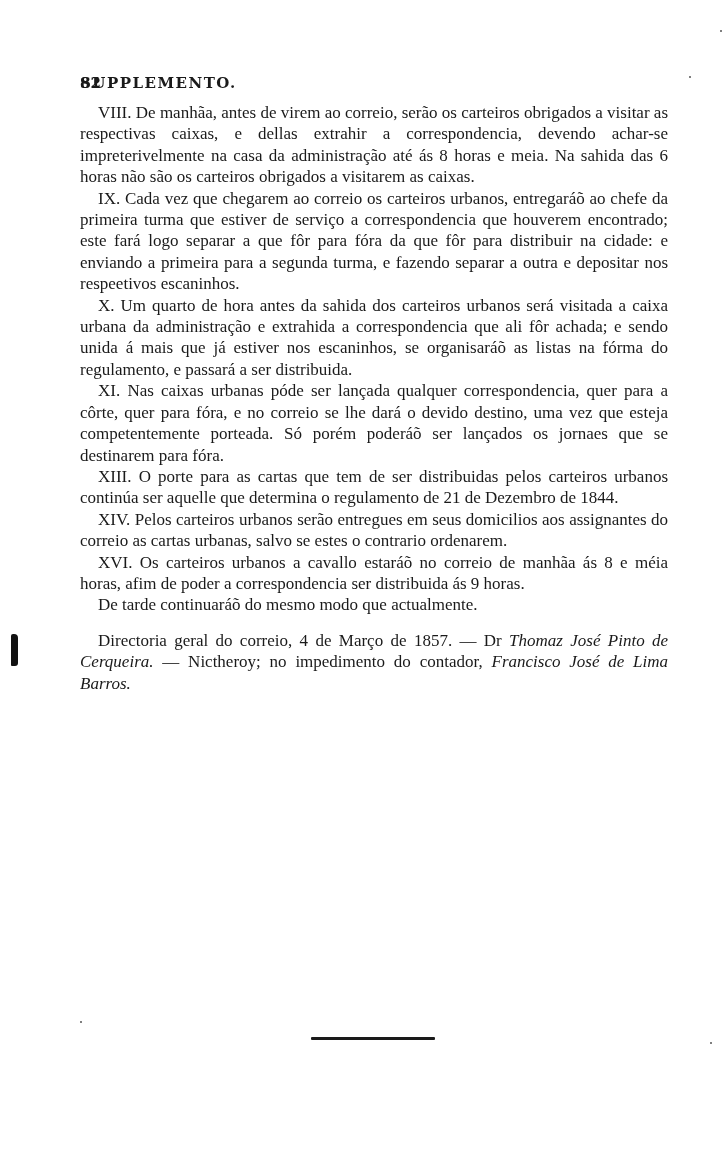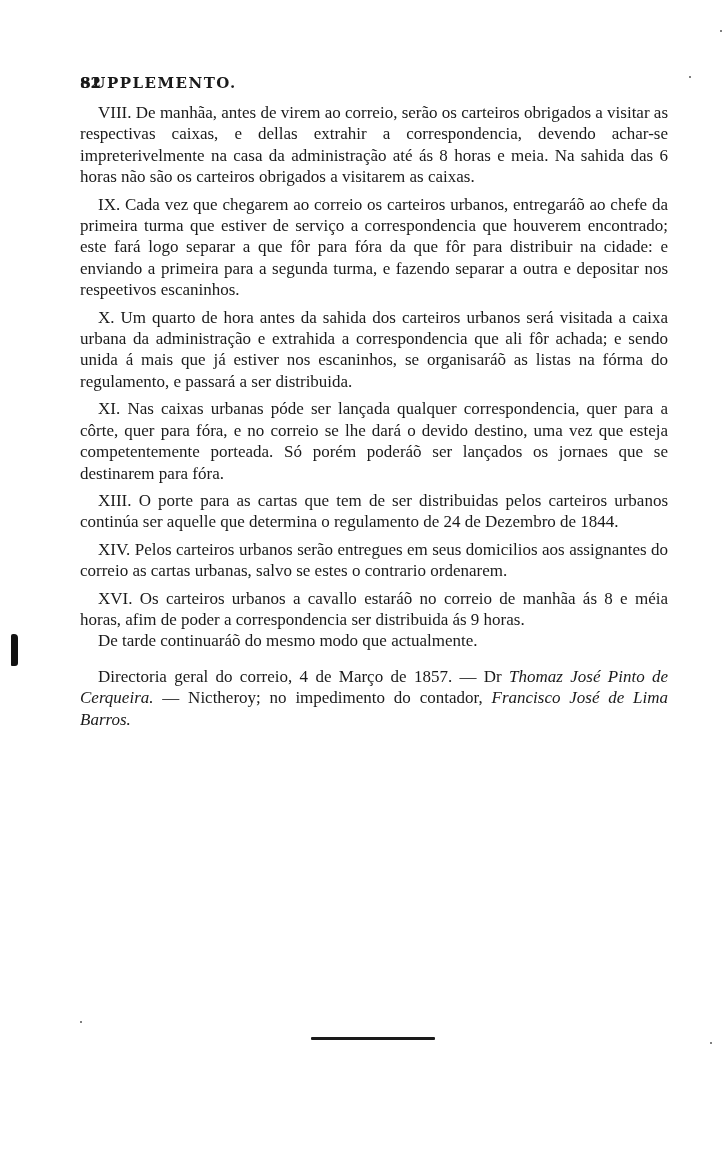--- a/index.html
+++ b/index.html
@@ -19,21 +19,21 @@
   .running-title {
     position: absolute; left: 0; right: 0; top: 0; text-align: left;
     font-family: "DejaVu Serif", serif; font-weight: bold; font-size: 15px; letter-spacing: 1.5px;
   }
   .body-text {
     position: absolute; top: 86px; left: 80px; width: 588px;
     font-size: 17px; line-height: 21.4px; text-align: justify;
     hyphens: manual;
   }
   .para { margin: 0; text-indent: 18px; }
-  .para.gap { margin-top: 6px; }
+  .para.gap { }
   .para .num { font-weight: normal; }
   .signature { margin-top: 14px; }
   .italic { font-style: italic; }
   .rule {
     position: absolute; left: 311px; top: 1021px; width: 124px; height: 3px;
     background: #1a1a1a; border-radius: 1px;
   }
   .smudge {
     position: absolute; left: 11px; top: 618px; width: 7px; height: 32px;
     background: #111; border-radius: 2px 4px 3px 1px;
@@ -48,21 +48,21 @@
   <div class="header">
     <span class="page-number">82</span>
     <span class="running-title">SUPPLEMENTO.</span>
   </div>
 
   <div class="body-text">
     <p class="para"><span class="num">VIII.</span> <span>De manhãa, antes de virem ao correio, serão os carteiros obrigados a visitar as respectivas caixas, e dellas extrahir a correspondencia, devendo achar-se impreterivelmente na casa da administração até ás 8 horas e meia. Na sahida das 6 horas não são os carteiros obrigados a visitarem as caixas.</span></p>
     <p class="para gap"><span class="num">IX.</span> <span>Cada vez que chegarem ao correio os carteiros urbanos, entregaráõ ao chefe da primeira turma que estiver de serviço a correspondencia que houverem encontrado; este fará logo separar a que fôr para fóra da que fôr para distribuir na cidade: e enviando a primeira para a segunda turma, e fazendo separar a outra e depositar nos respeetivos escaninhos.</span></p>
     <p class="para gap"><span class="num">X.</span> <span>Um quarto de hora antes da sahida dos carteiros urbanos será visitada a caixa urbana da administração e extrahida a correspondencia que ali fôr achada; e sendo unida á mais que já estiver nos escaninhos, se organisaráõ as listas na fórma do regulamento, e passará a ser distribuida.</span></p>
     <p class="para gap"><span class="num">XI.</span> <span>Nas caixas urbanas póde ser lançada qualquer correspondencia, quer para a côrte, quer para fóra, e no correio se lhe dará o devido destino, uma vez que esteja competentemente porteada. Só porém poderáõ ser lançados os jornaes que se destinarem para fóra.</span></p>
-    <p class="para gap"><span class="num">XIII.</span> <span>O porte para as cartas que tem de ser distribuidas pelos carteiros urbanos continúa ser aquelle que determina o regulamento de 24 de Dezembro de 1844.</span></p>
+    <p class="para gap"><span class="num">XIII.</span> <span>O porte para as cartas que tem de ser distribuidas pelos carteiros urbanos continúa ser aquelle que determina o regulamento de 21 de Dezembro de 1844.</span></p>
     <p class="para gap"><span class="num">XIV.</span> <span>Pelos carteiros urbanos serão entregues em seus domicilios aos assignantes do correio as cartas urbanas, salvo se estes o contrario ordenarem.</span></p>
     <p class="para gap"><span class="num">XVI.</span> <span>Os carteiros urbanos a cavallo estaráõ no correio de manhãa ás 8 e méia horas, afim de poder a correspondencia ser distribuida ás 9 horas.</span></p>
     <p class="para"><span>De tarde continuaráõ do mesmo modo que actualmente.</span></p>
 
     <p class="para signature"><span>Directoria geral do correio, 4 de Março de 1857. — Dr</span> <span class="italic">Thomaz José Pinto de Cerqueira.</span> <span>— Nictheroy; no impedimento do contador,</span> <span class="italic">Francisco José de Lima Barros.</span></p>
   </div>
 
   <div class="rule"></div>
   <div class="smudge"></div>
   <div class="speck" style="left:720px;top:14px"></div>

